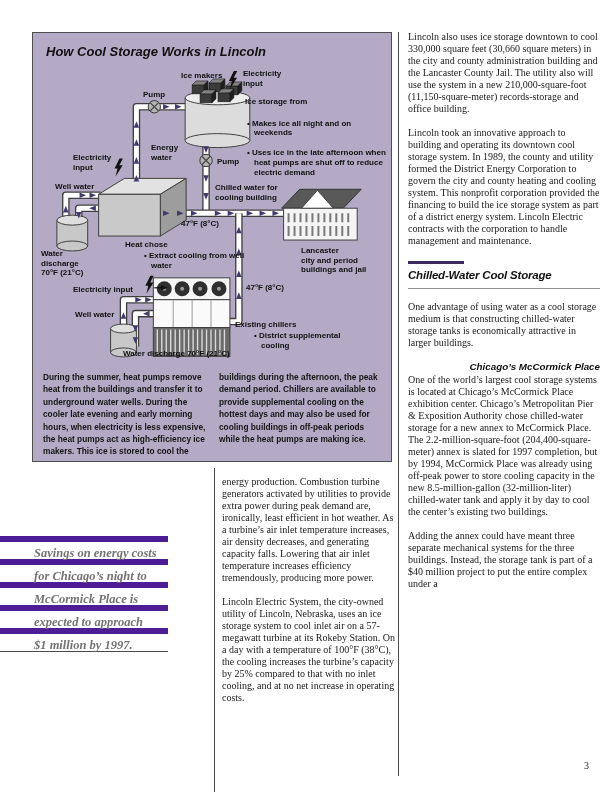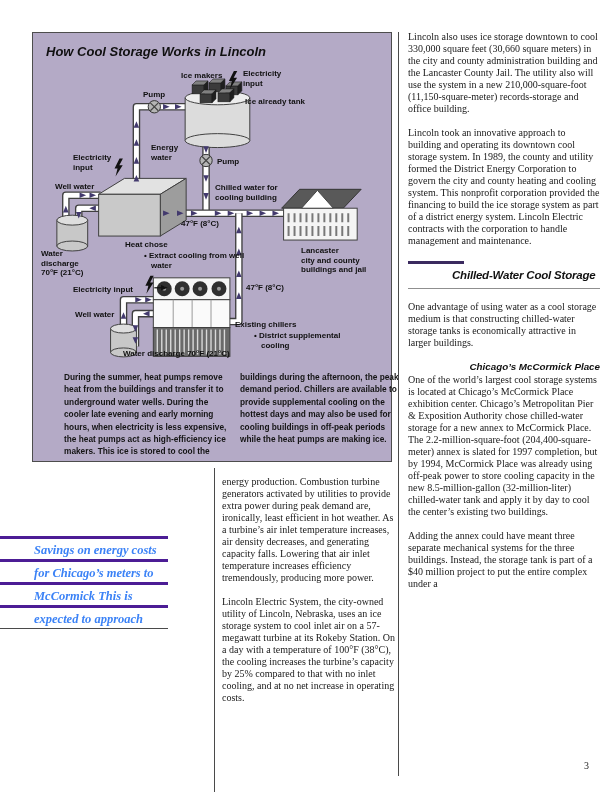--- a/index.html
+++ b/index.html
@@ -10,44 +10,44 @@
   
   .figure-box { position:absolute; left:32px; top:32px; width:360px; height:430px;
                 background:var(--figure-bg); border:1px solid #4d4d4d; box-sizing:border-box; }
   .fig-title { position:absolute; left:13px; top:11px;
                font:italic 700 13px "Liberation Sans",sans-serif; color:#101010; }
   .diagram { position:absolute; left:0; top:0; width:358px; height:428px; }
   .dlabel { position:absolute; font:700 8px/9.6px "Liberation Sans",sans-serif;
             color:#101010; white-space:pre-line; }
   .dbullet { padding-left:7px; text-indent:-7px; margin-bottom:1px; }
   .hang { padding-left:7px; text-indent:-7px;margin-left:16px; }
-  .cap { position:absolute; font:700 8.3px/12.4px "Liberation Sans",sans-serif; color:#141414;margin-left:21px; }
+  .cap { position:absolute; font:700 8.3px/12.4px "Liberation Sans",sans-serif; color:#141414; }
 
   
   .po { stroke:#3f3f3f; stroke-width:7.6; fill:none; stroke-linejoin:round; }
   .pi { stroke:#ffffff; stroke-width:4.9; fill:none; stroke-linejoin:round; }
 
   
   .col { position:absolute; font:400 10px/12px "Liberation Serif",serif; color:#191919; }
   .col p { margin:0 0 12px; }
   .mid { left:222px; top:476px; width:176px; }
   .right { left:408px; top:31px; width:192px; }
   .vrule { position:absolute; width:1px; background:#4a4a4a; }
 
   .sect { margin:14px 0 12px; }
   .sect-bar { width:56px; height:3px; background:var(--accent); margin-bottom:5px; }
   .sect-title { font:italic 700 11.5px "Liberation Sans",sans-serif; letter-spacing:-0.2px;
-                color:#111; margin-bottom:7px;margin-left:44px; }
+                color:#111; margin-bottom:7px; }
   .sect-rule { height:1px; background:#8f8f8f; }
   .subhead { font:italic 700 9.8px "Liberation Sans",sans-serif; color:#111; margin:0 0 2px;text-align:right; }
 
   
   .pullquote { position:absolute; left:0; top:536px; width:168px; border-bottom:1px solid #4a4a4a; }
-  .pq-line { border-top:3px solid #4c1d95; height:23px; box-sizing:border-box;
-             padding:3px 0 0 34px; font:italic 700 12.5px/17px "Liberation Serif",serif; color:#3b82f6; }
+  .pq-line { border-top:6px solid #4c1d95; height:23px; box-sizing:border-box;
+             padding:3px 0 0 34px; font:italic 700 12.5px/17px "Liberation Serif",serif; color:#737373; }
 
   .pageno { position:absolute; left:584px; top:760px; font:400 10px "Liberation Serif",serif; color:#222; }
 </style>
 </head>
 <body>
 
 <div class="page">
 
   <div class="figure-box">
     <div class="fig-title">How Cool Storage Works in Lincoln</div>
@@ -204,56 +204,61 @@
         <use href="#arr" transform="translate(114,282) rotate(180)"></use>
         <use href="#arr" transform="translate(103,297) rotate(90)"></use>
         <use href="#arr" transform="translate(103,309) rotate(90)"></use>
       </g>
     </svg>
 
     <div class="dlabel" style="left:148px;top:38px;width:44px">Ice makers</div>
     <div class="dlabel" style="left:210px;top:36px;width:52px">Electricity
 input</div>
     <div class="dlabel" style="left:110px;top:57px;width:30px">Pump</div>
-    <div class="dlabel" style="left:212px;top:64px;width:90px">Ice already tank</div>
+    <div class="dlabel" style="left:212px;top:64px;width:90px">Ice storage from</div>
+    <div class="dlabel" style="left:214px;top:76px;width:142px">
+      <div class="dbullet">• Makes ice all night and on weekends</div>
+      <div class="dbullet">• Uses ice in the late afternoon when heat pumps are shut off to reduce electric demand</div>
+    </div>
     <div class="dlabel" style="left:118px;top:110px;width:40px">Energy
 water</div>
     <div class="dlabel" style="left:184px;top:124px;width:30px">Pump</div>
     <div class="dlabel" style="left:40px;top:120px;width:46px">Electricity
 input</div>
     <div class="dlabel" style="left:22px;top:149px;width:44px">Well water</div>
     <div class="dlabel" style="left:182px;top:150px;width:68px">Chilled water for cooling building</div>
     <div class="dlabel" style="left:148px;top:186px;width:46px">47°F (8°C)</div>
     <div class="dlabel" style="left:92px;top:207px;width:52px">Heat chose</div>
     <div class="dlabel hang" style="left:95px;top:218px;width:98px">• Extract cooling from well water</div>
     <div class="dlabel" style="left:8px;top:216px;width:52px">Water
 discharge
 70°F (21°C)</div>
     <div class="dlabel" style="left:268px;top:213px;width:84px">Lancaster
-city and county
+city and period
 buildings and jail</div>
     <div class="dlabel" style="left:213px;top:250px;width:46px">47°F (8°C)</div>
     <div class="dlabel" style="left:40px;top:252px;width:70px">Electricity input</div>
     <div class="dlabel" style="left:42px;top:277px;width:44px">Well water</div>
     <div class="dlabel" style="left:202px;top:287px;width:70px">Existing chillers</div>
     <div class="dlabel hang" style="left:205px;top:298px;width:92px">• District supplemental cooling</div>
     <div class="dlabel" style="left:90px;top:316px;width:122px">Water discharge 70°F (21°C)</div>
 
     <div class="cap" style="left:10px;top:338px;width:164px">During the summer, heat pumps remove heat from the buildings and transfer it to underground water wells. During the cooler late evening and early morning hours, when electricity is less expensive, the heat pumps act as high-efficiency ice makers. This ice is stored to cool the</div>
     <div class="cap" style="left:186px;top:338px;width:168px">buildings during the afternoon, the peak demand period. Chillers are available to provide supplemental cooling on the hottest days and may also be used for cooling buildings in off-peak periods while the heat pumps are making ice.</div>
   </div>
 
   <div class="vrule" style="left:398px;top:32px;height:744px"></div>
   <div class="vrule" style="left:214px;top:468px;height:324px"></div>
 
   <div class="pullquote">
     <div class="pq-line">Savings on energy costs</div>
-    <div class="pq-line">for Chicago’s meters to</div>
-    <div class="pq-line">McCormick This is</div>
+    <div class="pq-line">for Chicago’s night to</div>
+    <div class="pq-line">McCormick Place is</div>
     <div class="pq-line">expected to approach</div>
+    <div class="pq-line">$1 million by 1997.</div>
   </div>
 
   <div class="col mid">
     <p>energy production. Combustion turbine generators activated by utilities to provide extra power during peak demand are, ironically, least efficient in hot weather. As a turbine’s air inlet temperature increases, air density decreases, and generating capacity falls. Lowering that air inlet temperature increases efficiency tremendously, producing more power.</p>
     <p>Lincoln Electric System, the city-owned utility of Lincoln, Nebraska, uses an ice storage system to cool inlet air on a 57-megawatt turbine at its Rokeby Station. On a day with a temperature of 100°F (38°C), the cooling increases the turbine’s capacity by 25% compared to that with no inlet cooling, and at no net increase in operating costs.</p>
   </div>
 
   <div class="col right">
     <p>Lincoln also uses ice storage downtown to cool 330,000 square feet (30,660 square meters) in the city and county administration building and the Lancaster County Jail. The utility also will use the system in a new 210,000-square-foot (11,150-square-meter) records-storage and office building.</p>
     <p>Lincoln took an innovative approach to building and operating its downtown cool storage system. In 1989, the county and utility formed the District Energy Corporation to govern the city and county heating and cooling system. This nonprofit corporation provided the financing to build the ice storage system as part of a district energy system. Lincoln Electric contracts with the corporation to handle management and maintenance.</p>

